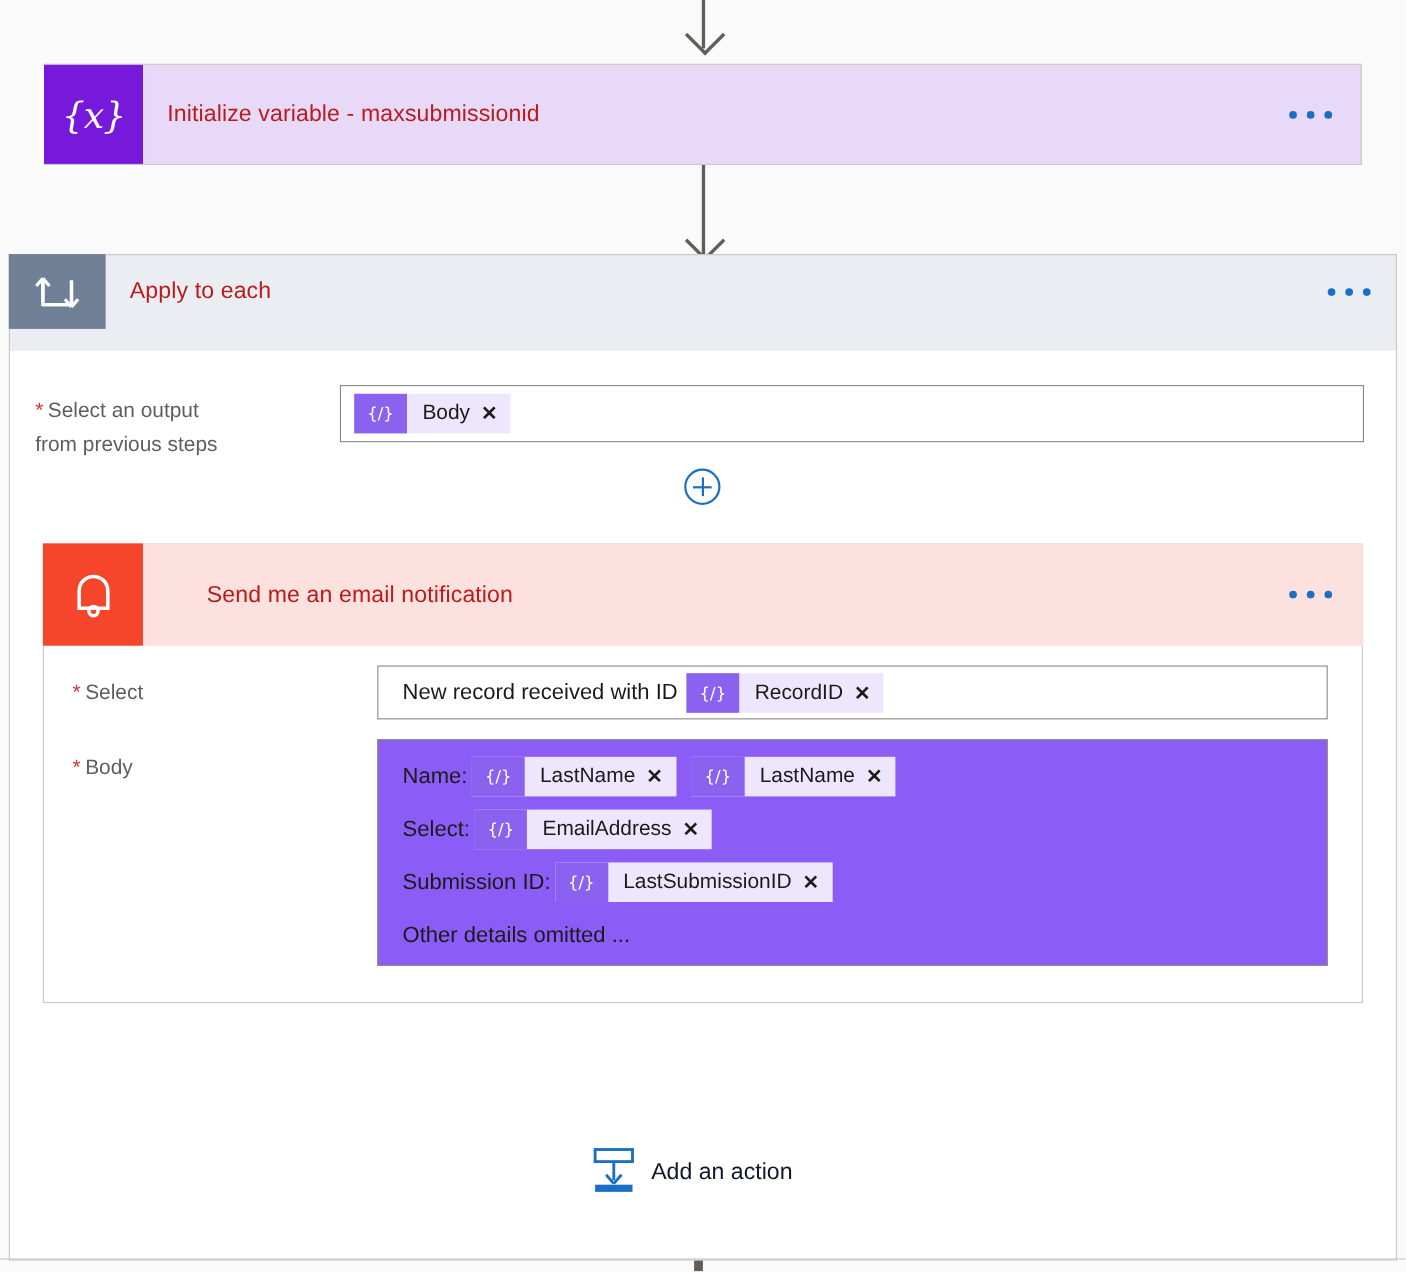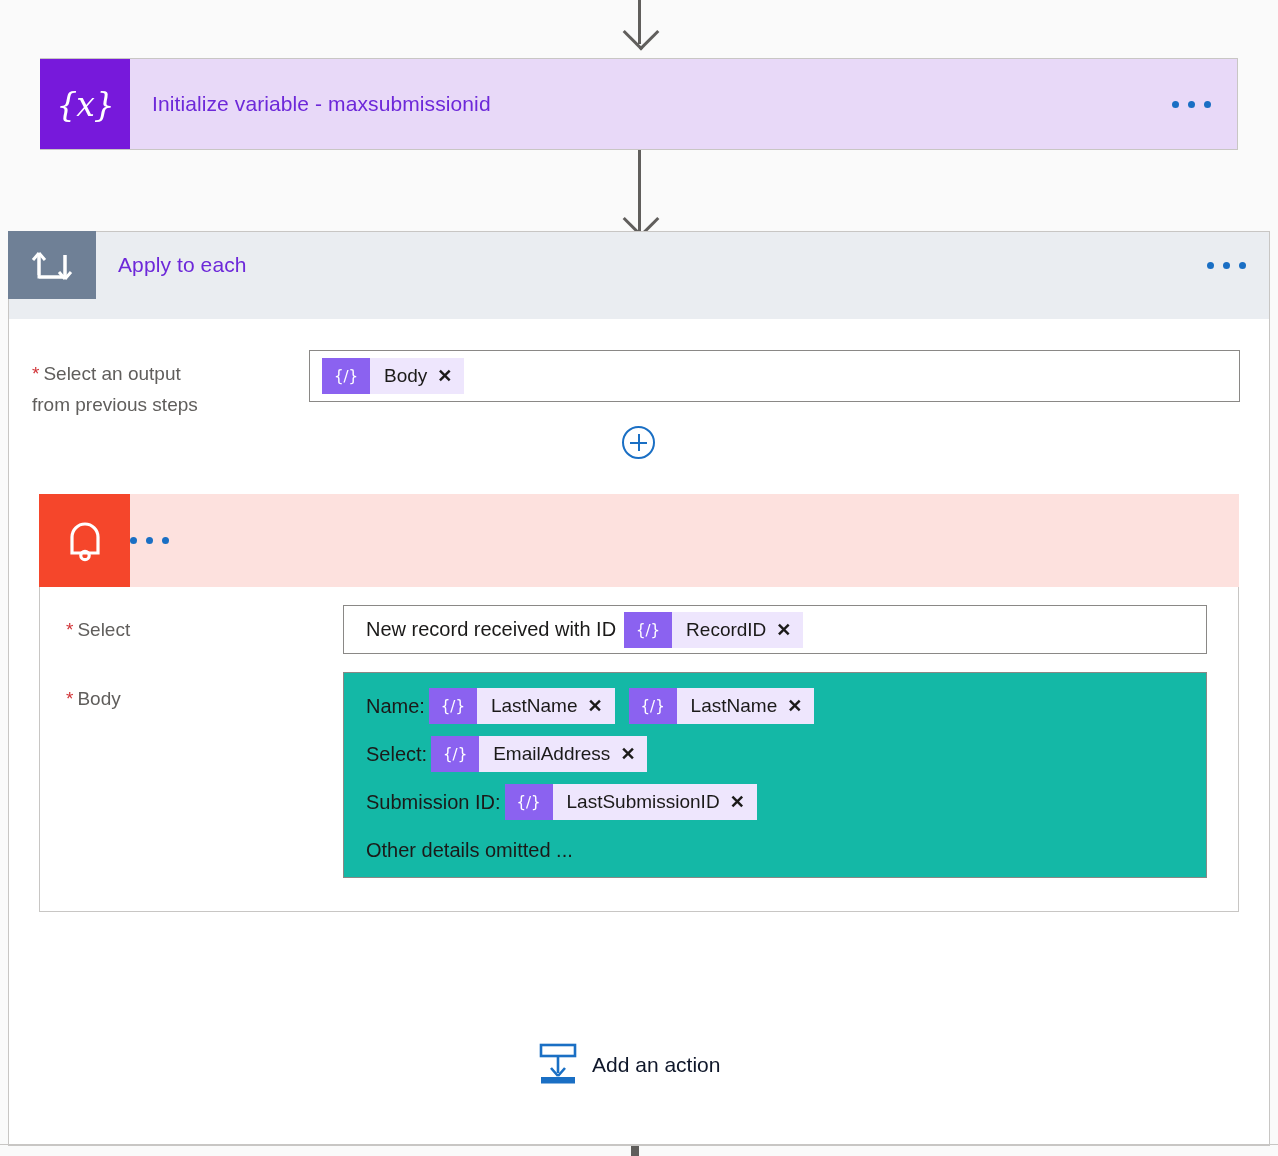--- a/index.html
+++ b/index.html
@@ -58,21 +58,21 @@
     display: flex;
     align-items: center;
     justify-content: center;
   }
   .card-title {
     flex: 1 1 auto;
     display: flex;
     align-items: center;
     padding-left: 22px;
     font-size: 21px;
-    color: #6d28d9;
+    color: #b91c1c;
     letter-spacing: .1px;
   }
   .ellipsis {
     flex: 0 0 auto;
     display: flex;
     align-items: center;
     gap: 9px;
     padding-right: 26px;
   }
   .ellipsis span {
@@ -259,21 +259,21 @@
 
   
   #body-input {
     position: absolute;
     left: 343px;
     top: 672px;
     width: 864px;
     height: 206px;
     box-sizing: border-box;
     border: 1px solid #8a8886;
-    background: #14b8a6;
+    background: #8b5cf6;
     padding: 9px 0 0 22px;
   }
   .body-line {
     display: flex;
     align-items: center;
     height: 48px;
     font-size: 20px;
     color: #1b1a19;
     white-space: nowrap;
   }
@@ -378,20 +378,21 @@
 
   <div id="email-card"></div>
 
   <div class="card-header" id="email-header">
     <div class="card-icon" id="email-icon">
       <svg width="52" height="52" viewBox="0 0 52 52" fill="none">
         <path d="M13 38 V22 a13 13 0 0 1 26 0 V38 Z" stroke="#ffffff" stroke-width="3.2" fill="none"></path>
         <circle cx="26" cy="40.5" r="4.2" stroke="#ffffff" stroke-width="3.2" fill="none"></circle>
       </svg>
     </div>
+    <div class="card-title" style="padding-left:58px;">Send me an email notification</div>
     <div class="ellipsis" style="padding-right:28px;">
       <span></span>
       <span></span>
       <span></span>
     </div>
   </div>
 
   <div class="field-label" style="left:66px; top:614px;">
     <span class="req-star">*</span><span>Select</span>
   </div>

